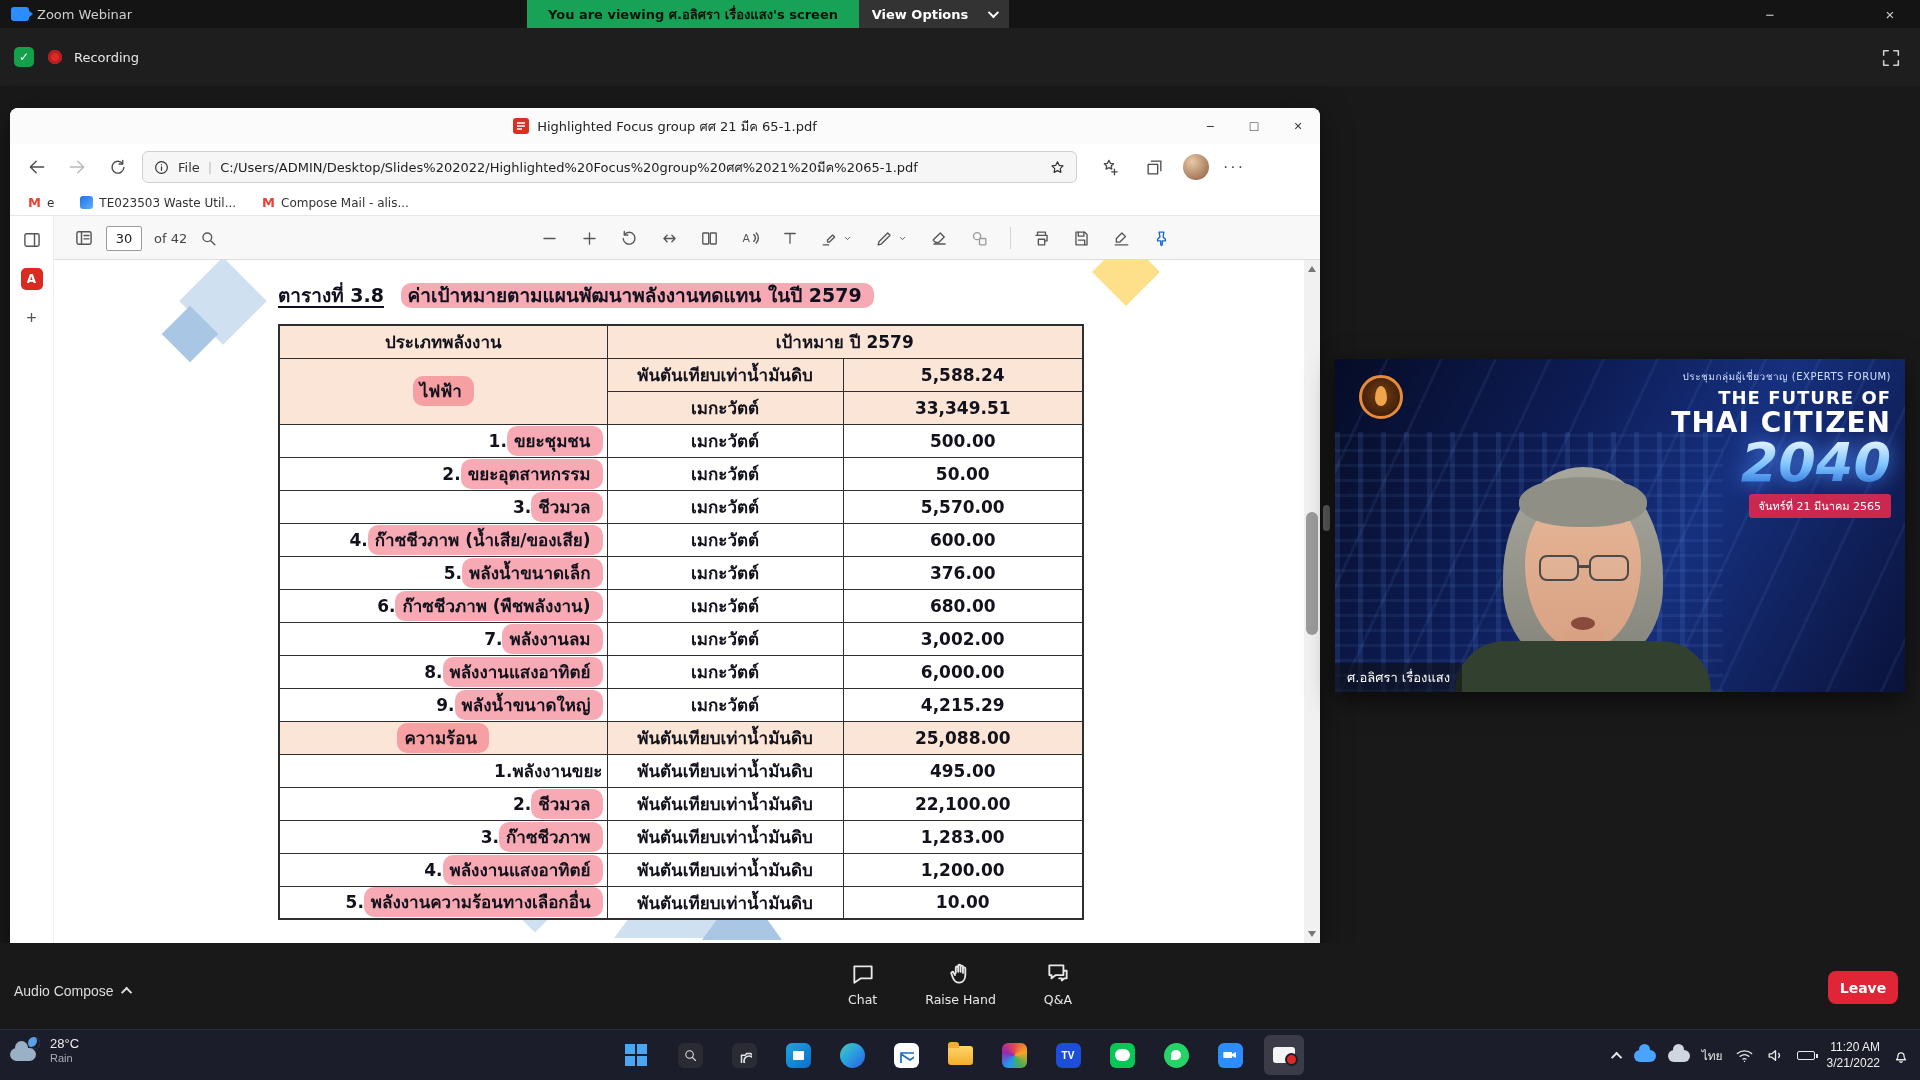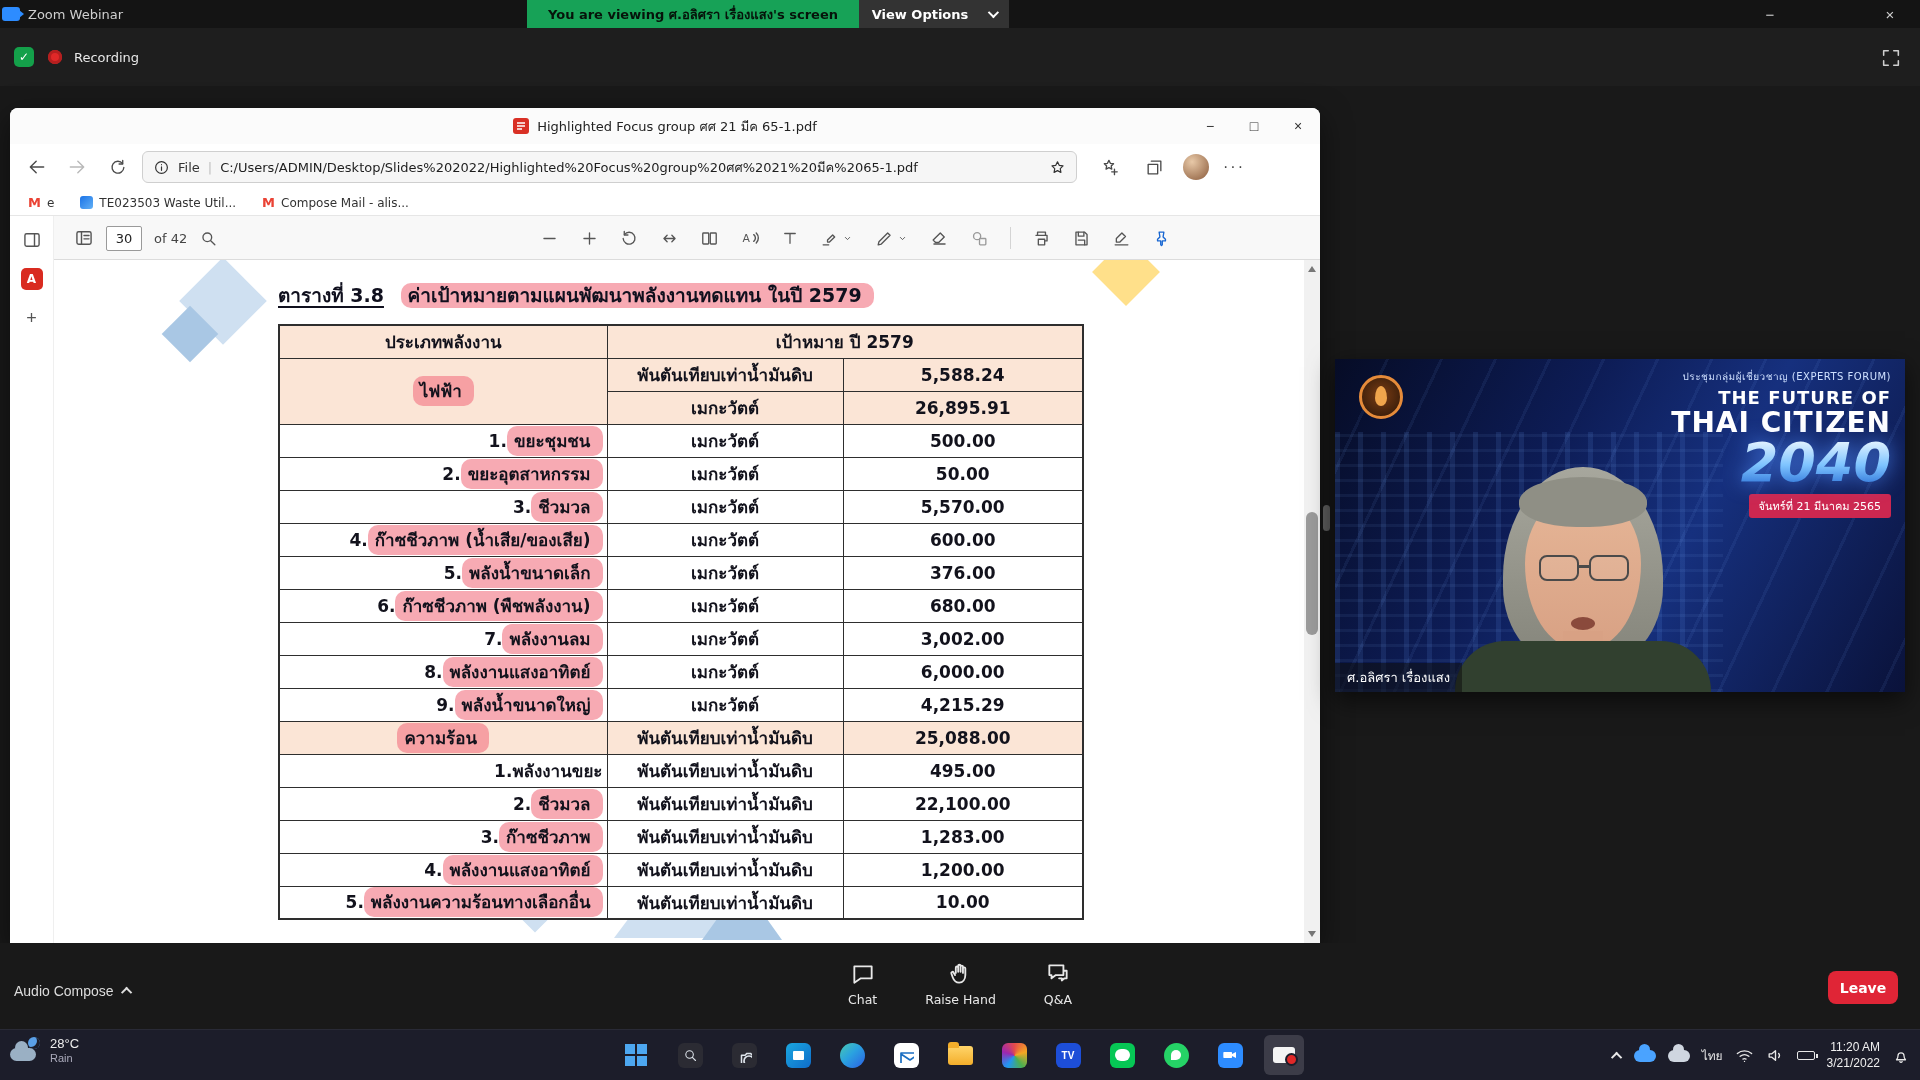--- a/index.html
+++ b/index.html
@@ -9,21 +9,21 @@
 
   
   svg.ic{stroke:currentColor;fill:none;stroke-width:1.7;stroke-linecap:round;stroke-linejoin:round;display:block;}
   svg.ic.fill{fill:currentColor;stroke:none;}
   .chev{display:inline-block;width:8px;height:8px;border-right:2px solid currentColor;border-bottom:2px solid currentColor;}
   .chev.down{transform:rotate(45deg) translateY(-2px);}
   .chev.up{transform:rotate(-135deg) translateY(-2px);}
 
   
   .ztitle{position:absolute;left:0;top:0;width:1920px;height:28px;background:#141414;display:flex;align-items:center;color:#cfcfcf;}
-  .zt-left{display:flex;align-items:flex-start;gap:8px;padding-left:2px;font-size:13px;}
+  .zt-left{display:flex;align-items:flex-start;gap:8px;padding-left:11px;font-size:13px;}
   .zt-cam{width:18px;height:14px;background:#2d8cff;border-radius:3px;position:relative;}
   .zt-cam::after{content:"";position:absolute;right:-4px;top:3px;border-left:5px solid #2d8cff;border-top:4px solid transparent;border-bottom:4px solid transparent;}
   .zt-banner{position:absolute;left:527px;top:0;width:332px;height:28px;background:#17a257;color:#06130a;font-size:13px;font-weight:700;display:flex;align-items:center;justify-content:center;}
   .zt-viewopts{position:absolute;left:859px;top:0;width:150px;height:28px;background:#333;border:none;color:#fff;font-size:13px;font-weight:700;display:flex;align-items:center;justify-content:center;gap:20px;cursor:pointer;font-family:inherit;}
   .zt-btn{position:absolute;top:0;width:40px;height:28px;background:none;border:none;color:#cfcfcf;font-size:15px;cursor:pointer;display:flex;align-items:center;justify-content:center;}
   .zt-min{right:130px;} .zt-close{right:10px;}
 
   
   .zsub{position:absolute;left:0;top:28px;width:1920px;height:58px;background:#1e1e1e;display:flex;align-items:center;color:#e8e8e8;}
   .zs-shield{width:20px;height:20px;margin-left:14px;background:#14a04a;border-radius:5px;color:#fff;font-size:12px;display:flex;align-items:center;justify-content:center;}
@@ -522,21 +522,21 @@
           <td>ประเภทพลังงาน</td>
           <td colspan="2">เป้าหมาย ปี 2579</td>
         </tr>
         <tr class="peach">
           <td rowspan="2"><span class="mk mark">ไฟฟ้า</span></td>
           <td>พันตันเทียบเท่าน้ำมันดิบ</td>
           <td>5,588.24</td>
         </tr>
         <tr class="peach">
           <td>เมกะวัตต์</td>
-          <td>26,895.91</td>
+          <td>33,349.51</td>
         </tr>
 
         <tr>
           <td class="cname"><span class="no">1.</span><span class="mk mark">ขยะชุมชน</span></td>
           <td>เมกะวัตต์</td>
           <td>500.00</td>
         </tr>
         <tr>
           <td class="cname"><span class="no">2.</span><span class="mk mark">ขยะอุตสาหกรรม</span></td>
           <td>เมกะวัตต์</td>

